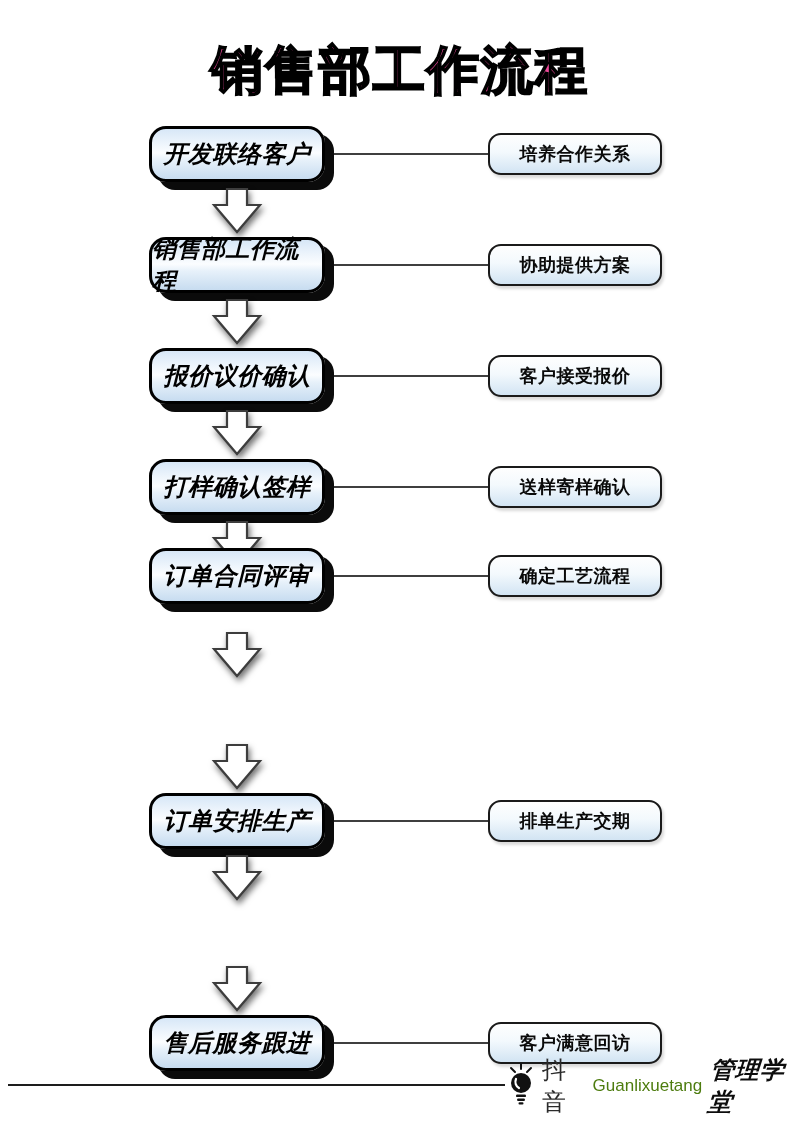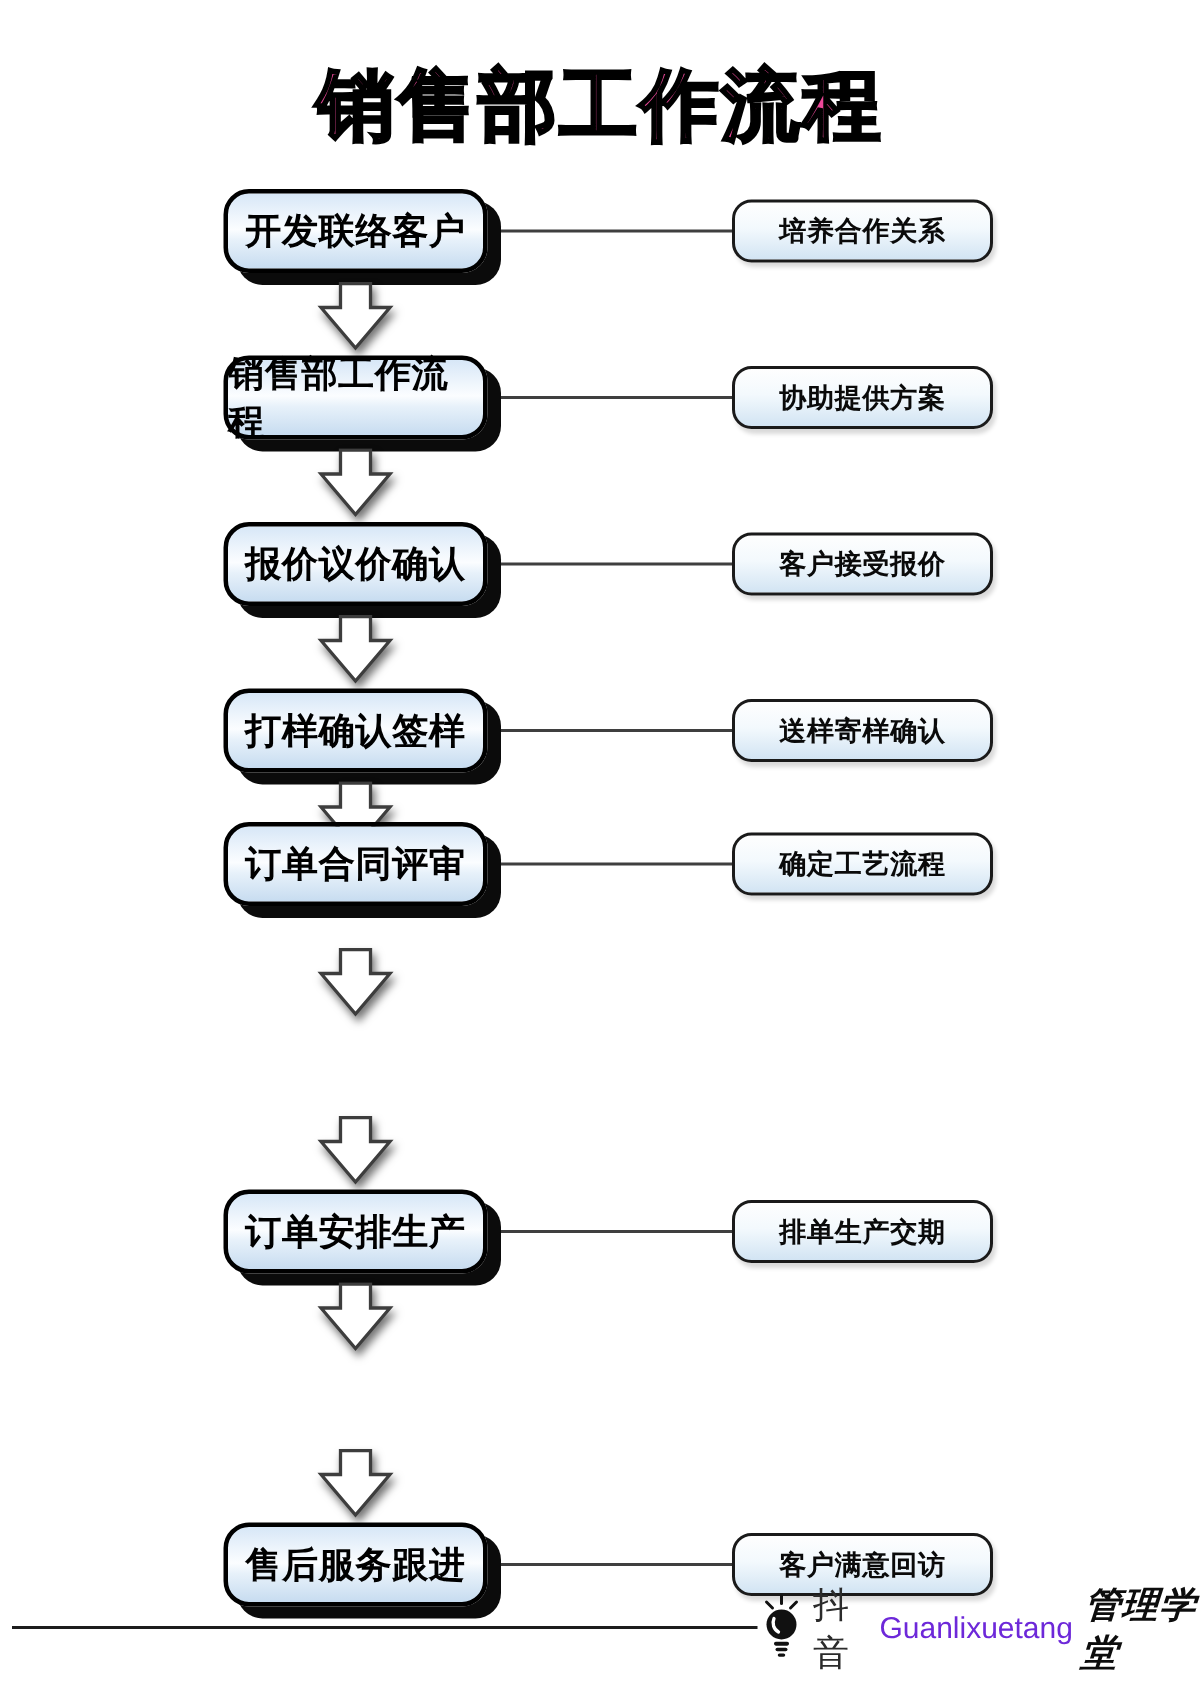--- a/index.html
+++ b/index.html
@@ -13,37 +13,37 @@
     font-size:52px; font-weight:bold; color:#ec4899;
     -webkit-text-stroke:2px #000; letter-spacing:2px;
   }
   .row { position:absolute; left:0; width:800px; height:56px; }
   .main-box {
     position:absolute; left:149px; top:0; width:176px; height:56px;
     border:3px solid #000; border-radius:17px;
     background:linear-gradient(180deg,#d7e7f7 0%,#eef5fc 30%,#fbfdff 48%,#e7f1fa 62%,#c7dcf0 100%);
     box-shadow:9px 8px 0 0 #0b0b0b;
     display:flex; align-items:center; justify-content:center;
-    font-size:24px; font-weight:bold; color:#000; letter-spacing:0.5px;
+    font-size:24px; font-weight:bold; color:#000; letter-spacing:0.5px;font-style:italic;
   }
   .connector { position:absolute; left:328px; top:27px; width:160px; height:2px; background:#3f3f3f; }
   .side-box {
     position:absolute; left:488px; top:7px; width:174px; height:42px;
     border:2px solid #1a1a1a; border-radius:13px;
     background:linear-gradient(180deg,#fefefe 0%,#f3f9fd 45%,#d2e4f3 100%);
     box-shadow:2px 3px 3px rgba(0,0,0,0.15);
     display:flex; align-items:center; justify-content:center;
     font-size:18px; font-weight:bold; color:#0a0a0a; letter-spacing:0.5px;
   }
   .arrow { position:absolute; left:211px; width:52px; height:46px; }
   .arrow svg { display:block; filter:drop-shadow(2px 4px 3px rgba(0,0,0,0.55)); }
   .footer-line { position:absolute; top:1084px; left:8px; width:497px; height:2px; background:#1d1d1d; }
   .footer { position:absolute; left:507px; top:1062px; height:48px; display:flex; align-items:center; gap:7px; }
   .footer .platform { font-size:24px; color:#2b2b2b; }
-  .footer .handle   { font-size:20px; color:#6d28d9; }
+  .footer .handle   { font-size:17px; color:#4d7c0f; }
   .footer .brand    { font-size:24px; color:#0d0d0d; font-weight:bold; font-style:italic; letter-spacing:1px; transform:skewX(-4deg); }
 </style>
 </head>
 <body>
 
 <div class="page">
 
   <div class="title">销售部工作流程</div>
 
   <div class="row" style="top:126px">

